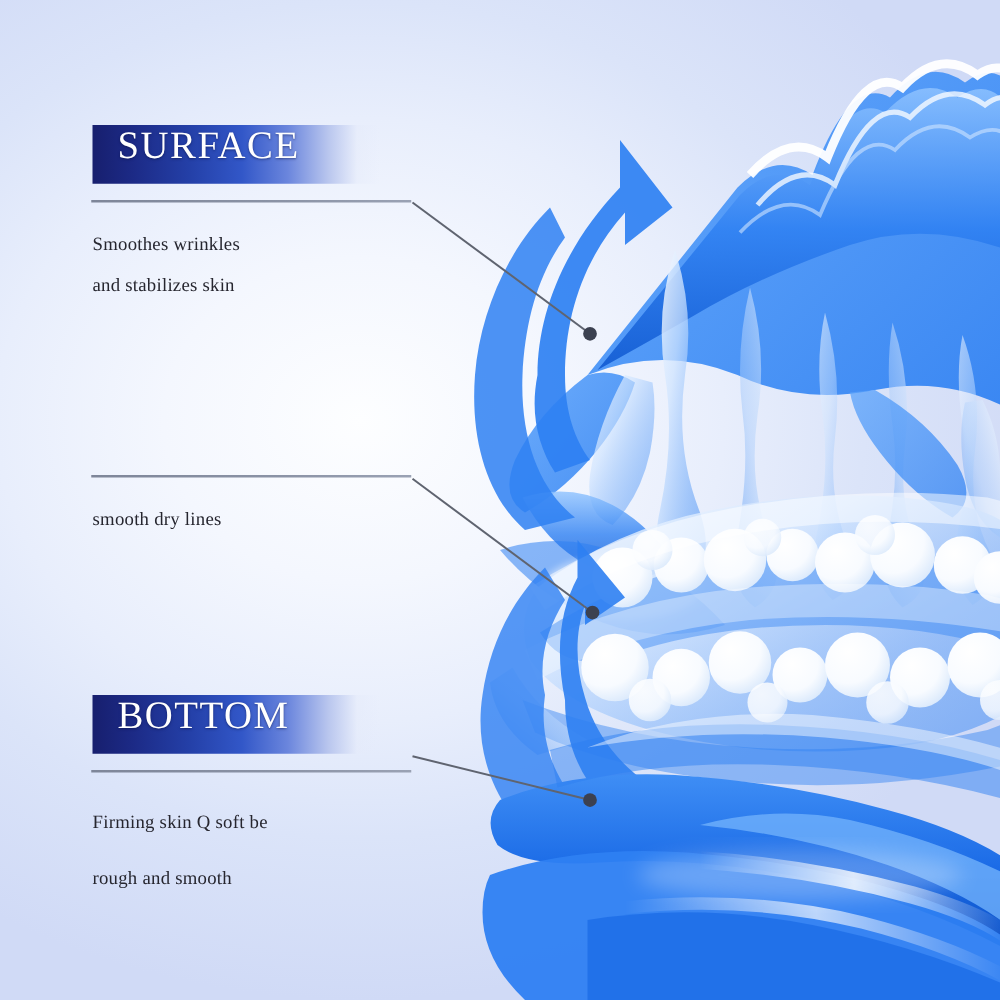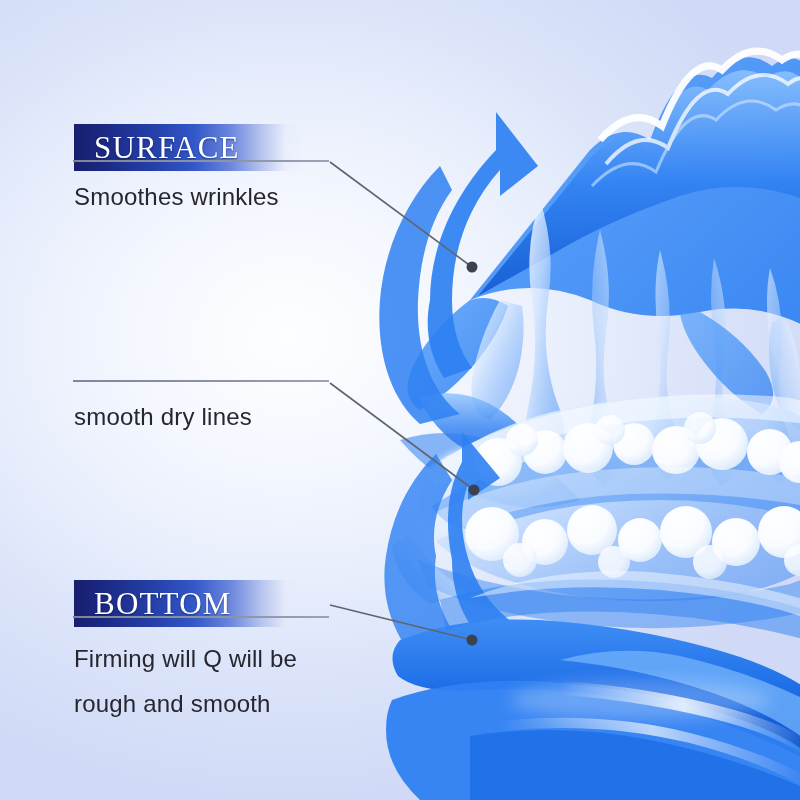--- a/index.html
+++ b/index.html
@@ -22,36 +22,36 @@
   .col{position:absolute;left:0;top:0;width:420px;height:800px;}
   .block{position:absolute;left:74px;width:300px;}
   .b1{top:100px;} .b2{top:320px;} .b3{top:556px;}
 
   .tagbar{
     position:relative;width:230px;height:47px;
     background:linear-gradient(90deg,
       #171f6e 0%, #1c2a86 14%, #2440a8 34%,
       #3257c8 52%, #6b86dd 68%, #b9c6ee 82%,
       rgba(228,234,250,0.45) 92%, rgba(235,240,252,0) 100%);
-    display:flex;align-items:center;margin-top:24px;
+    display:flex;align-items:flex-start;
   }
   .tagbar span{
     color:#ffffff;font-family:"Liberation Serif",serif;
     font-size:31px;letter-spacing:1.2px;line-height:1;
     padding-left:20px;white-space:nowrap;
     text-shadow:0 1px 2px rgba(8,14,60,.55);
   }
   .rule{
     position:absolute;left:-1px;top:60px;width:256px;height:2px;
     background:linear-gradient(90deg,#7e8699 0%,#8b93a6 60%,#9aa2b4 100%);
   }
   .body-text{
     position:absolute;left:0px;top:80px;width:300px;
-    color:#26262f;font-family:Liberation Sans, sans-serif;
-    font-size:24px;line-height:33px;letter-spacing:.2px;
+    color:#26262f;font-family:Liberation Serif, serif;
+    font-size:15px;line-height:33px;letter-spacing:.2px;
   }
   .body-text .ln{display:block;white-space:nowrap;}
   .b3 .body-text{line-height:45px;}
 
   
   .leader{position:absolute;left:0;top:0;width:800px;height:800px;pointer-events:none;}
 </style>
 </head>
 <body>
 
@@ -242,35 +242,36 @@
 
   <div class="col">
 
     <div class="block b1">
       <div class="tagbar">
         <span>SURFACE</span>
       </div>
       <div class="rule"></div>
       <div class="body-text">
         <span class="ln">Smoothes wrinkles</span>
+        <span class="ln">and stabilizes skin</span>
       </div>
     </div>
 
     <div class="block b2">
       <div class="rule"></div>
       <div class="body-text">
         <span class="ln">smooth dry lines</span>
       </div>
     </div>
 
     <div class="block b3">
       <div class="tagbar">
         <span>BOTTOM</span>
       </div>
       <div class="rule"></div>
       <div class="body-text">
-        <span class="ln">Firming will Q will be</span>
+        <span class="ln">Firming skin Q soft be</span>
         <span class="ln">rough and smooth</span>
       </div>
     </div>
 
   </div>
 </div>
 
 </body></html>

